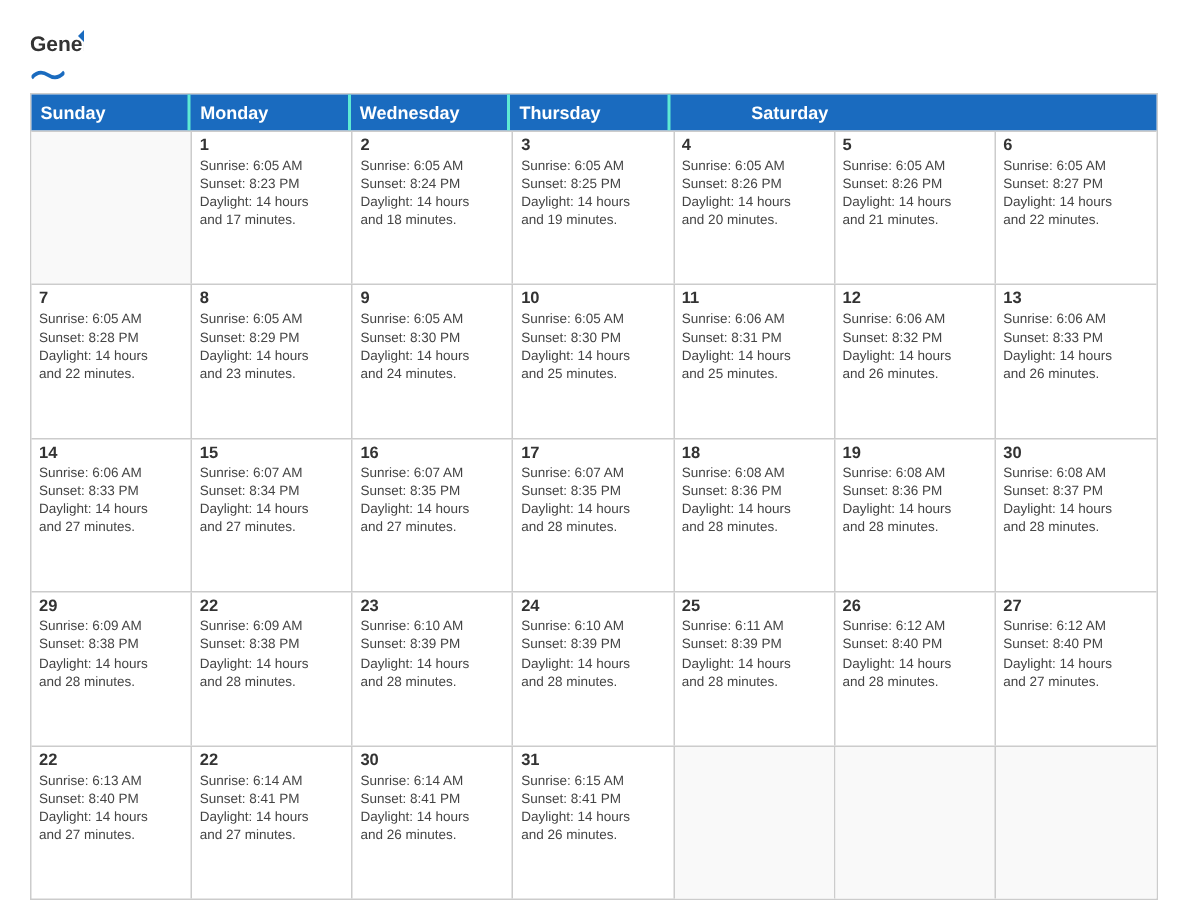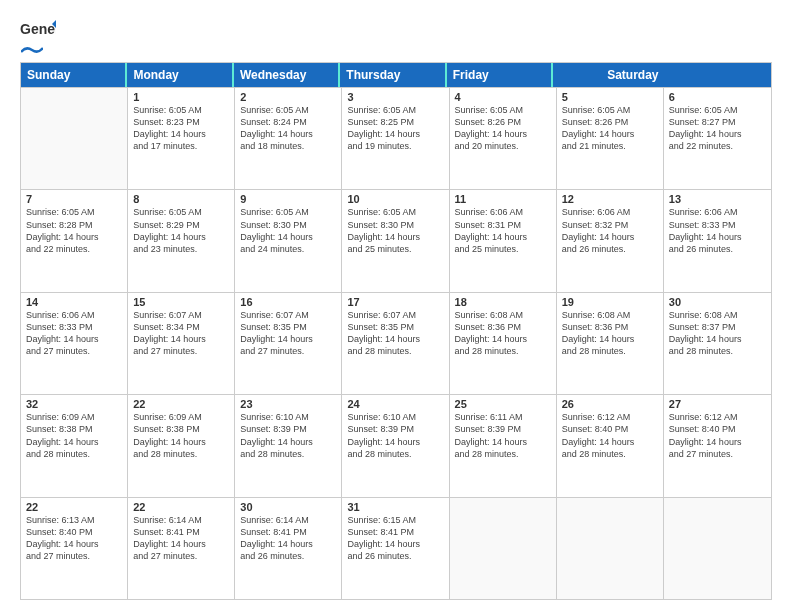--- a/index.html
+++ b/index.html
@@ -127,21 +127,20 @@
       <div class="subtitle"></div>
     </div>
   </div>
 
   <div class="calendar">
     <div class="cal-header">
     <div class="cal-header-cell">Sunday</div>
         <div class="cal-header-cell">Monday</div>
         <div class="cal-header-cell">Wednesday</div>
         <div class="cal-header-cell">Thursday</div>
-        <div class="cal-header-cell">Friday</div>
         <div class="cal-header-cell">Saturday</div>
       </div>
     <div class="cal-body">
     <div class="cal-row">
           <div class="cal-cell empty"></div>
           <div class="cal-cell">
             <div class="day-num">1</div>
             <div class="day-info">Sunrise: 6:05 AM<br>Sunset: 8:23 PM<br>Daylight: 14 hours<br>and 17 minutes.</div>
           </div>
           <div class="cal-cell">
@@ -220,21 +219,21 @@
             <div class="day-num">19</div>
             <div class="day-info">Sunrise: 6:08 AM<br>Sunset: 8:36 PM<br>Daylight: 14 hours<br>and 28 minutes.</div>
           </div>
           <div class="cal-cell">
             <div class="day-num">30</div>
             <div class="day-info">Sunrise: 6:08 AM<br>Sunset: 8:37 PM<br>Daylight: 14 hours<br>and 28 minutes.</div>
           </div>
         </div>
         <div class="cal-row">
           <div class="cal-cell">
-            <div class="day-num">32</div>
+            <div class="day-num">29</div>
             <div class="day-info">Sunrise: 6:09 AM<br>Sunset: 8:38 PM<br>Daylight: 14 hours<br>and 28 minutes.</div>
           </div>
           <div class="cal-cell">
             <div class="day-num">22</div>
             <div class="day-info">Sunrise: 6:09 AM<br>Sunset: 8:38 PM<br>Daylight: 14 hours<br>and 28 minutes.</div>
           </div>
           <div class="cal-cell">
             <div class="day-num">23</div>
             <div class="day-info">Sunrise: 6:10 AM<br>Sunset: 8:39 PM<br>Daylight: 14 hours<br>and 28 minutes.</div>
           </div>

